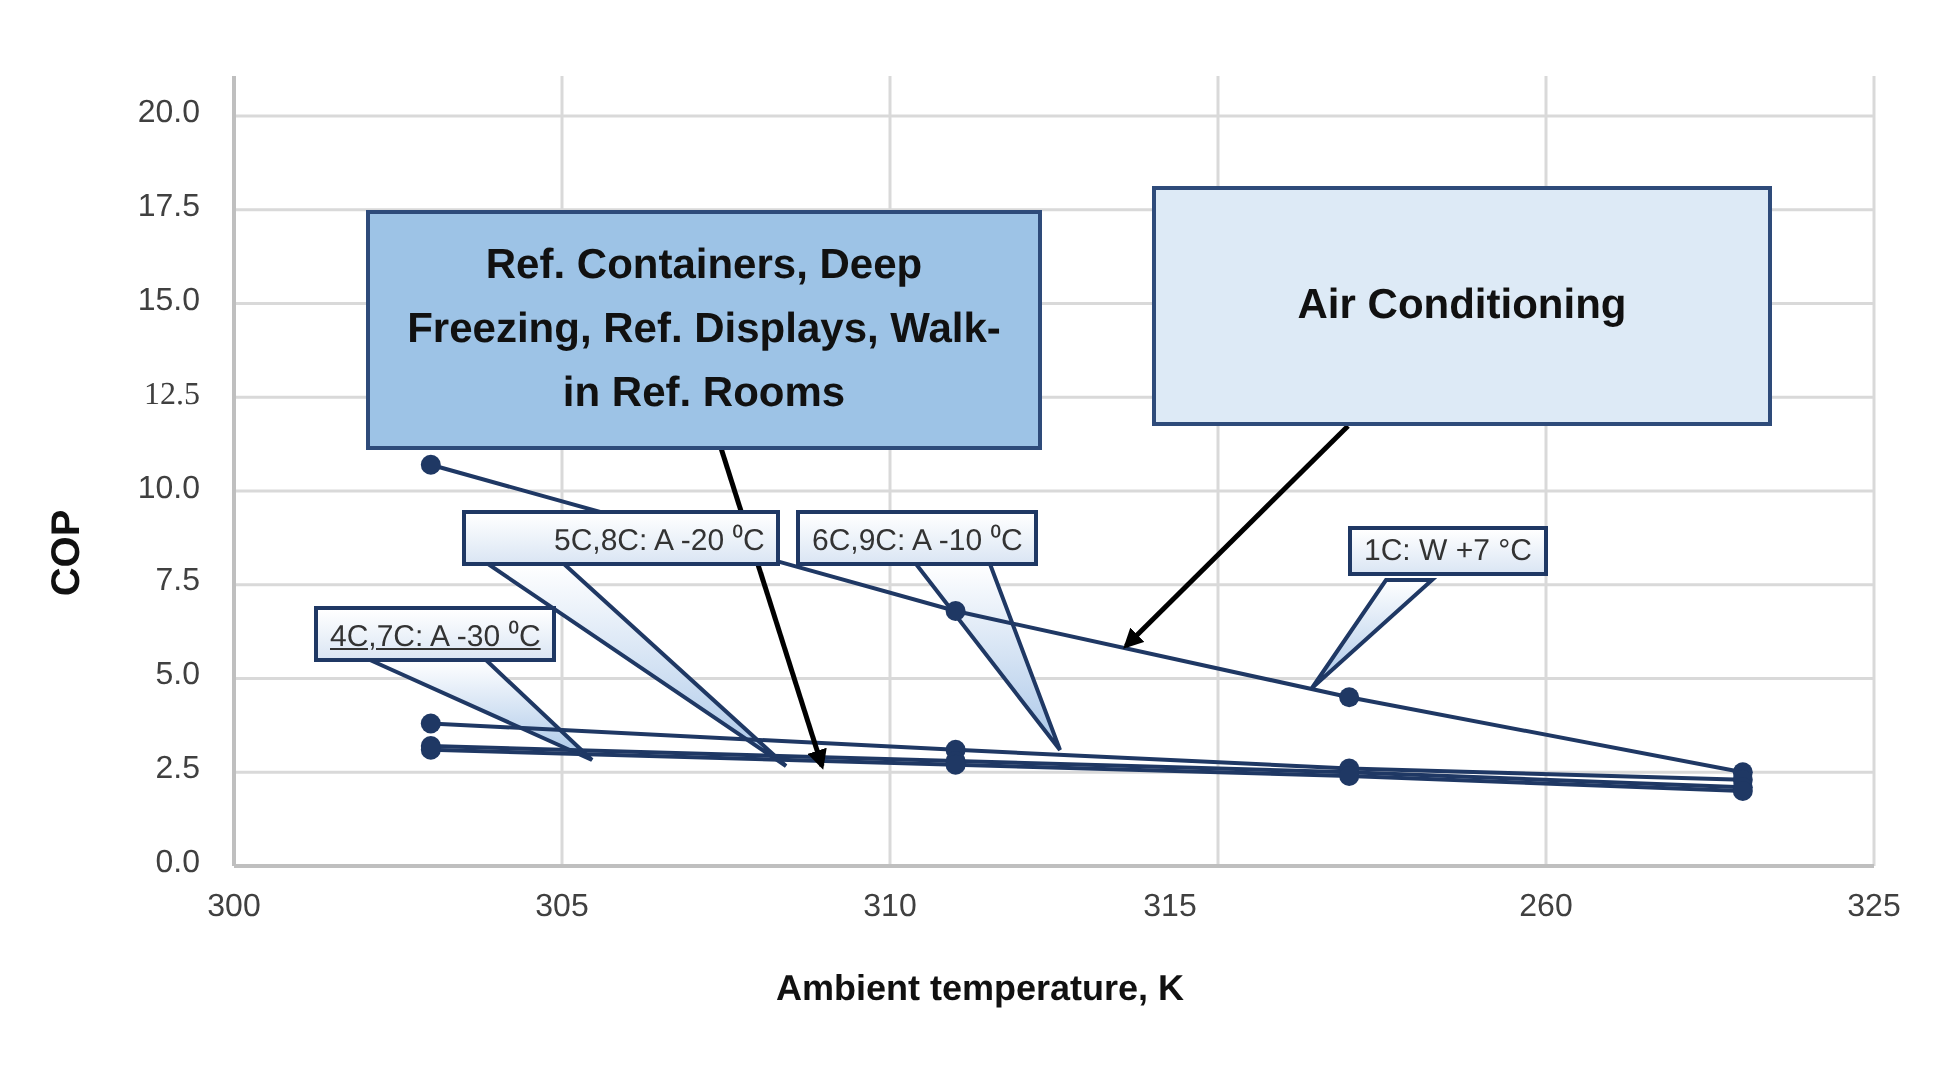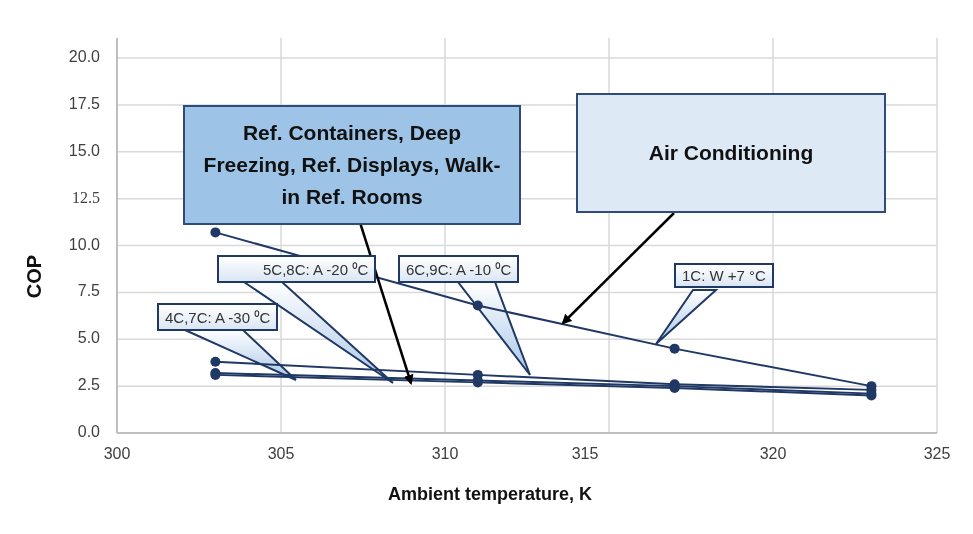--- a/index.html
+++ b/index.html
@@ -91,29 +91,29 @@
     <div class="ytick" style="top: 188.625px; font-family: Liberation Serif, serif;">12.5</div>
     <div class="ytick" style="top: 141.75px;">15.0</div>
     <div class="ytick" style="top: 94.875px;">17.5</div>
     <div class="ytick" style="top: 48px;">20.0</div>
   </div>
 <div id="xticks">
     <div class="xtick" style="left: 87px;">300</div>
     <div class="xtick" style="left: 251px;">305</div>
     <div class="xtick" style="left: 415px;">310</div>
     <div class="xtick" style="left: 555px;">315</div>
-    <div class="xtick" style="left: 743px;">320</div>
+    <div class="xtick" style="left: 743px;">260</div>
     <div class="xtick" style="left: 907px;">325</div>
   </div>
 <div class="ylabel">COP</div>
 <div class="xlabel">Ambient temperature, K</div>
 
 <div class="bigbox box-ref">
   <span style="width:300px;display:block;">Ref. Containers, Deep Freezing, Ref. Displays, Walk-in Ref. Rooms</span>
 </div>
 <div class="bigbox box-ac">
   <span>Air Conditioning</span>
 </div>
 
-<div class="callout" style="left:217px;top:255px;padding-left:44px;">5C,8C: A -20 ⁰C</div>
+<div class="callout" style="left:231px;top:255px;padding-left:44px;">5C,8C: A -20 ⁰C</div>
 <div class="callout" style="left:398px;top:255px;">6C,9C: A -10 ⁰C</div>
-<div class="callout" style="left:157px;top:303px;">4C,7C: A -30 ⁰C</div>
+<div class="callout" style="left:157px;top:303px;text-decoration:underline;">4C,7C: A -30 ⁰C</div>
 <div class="callout" style="left:674px;top:263px;">1C: W +7 °C</div>
 
 </body></html>

